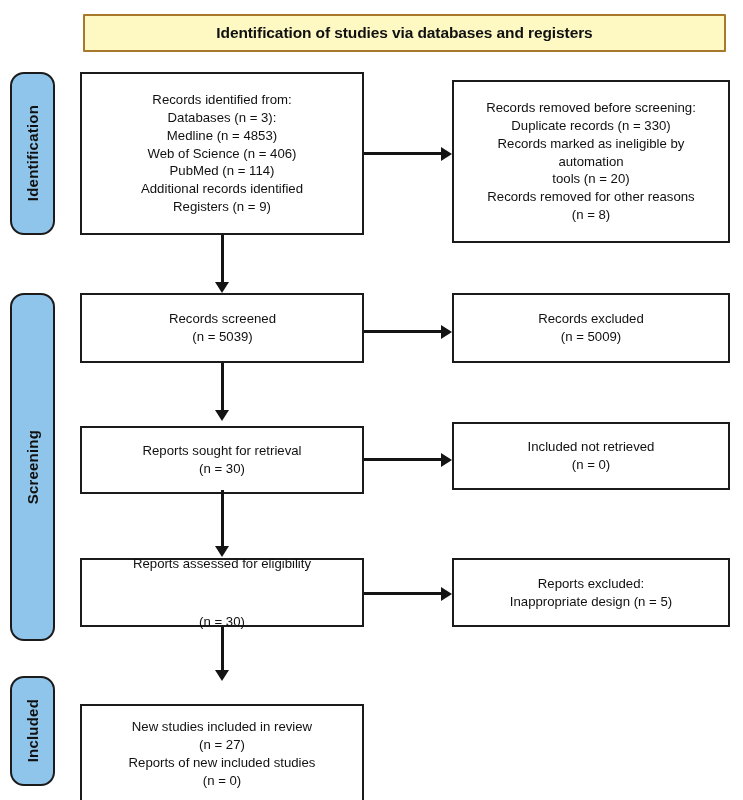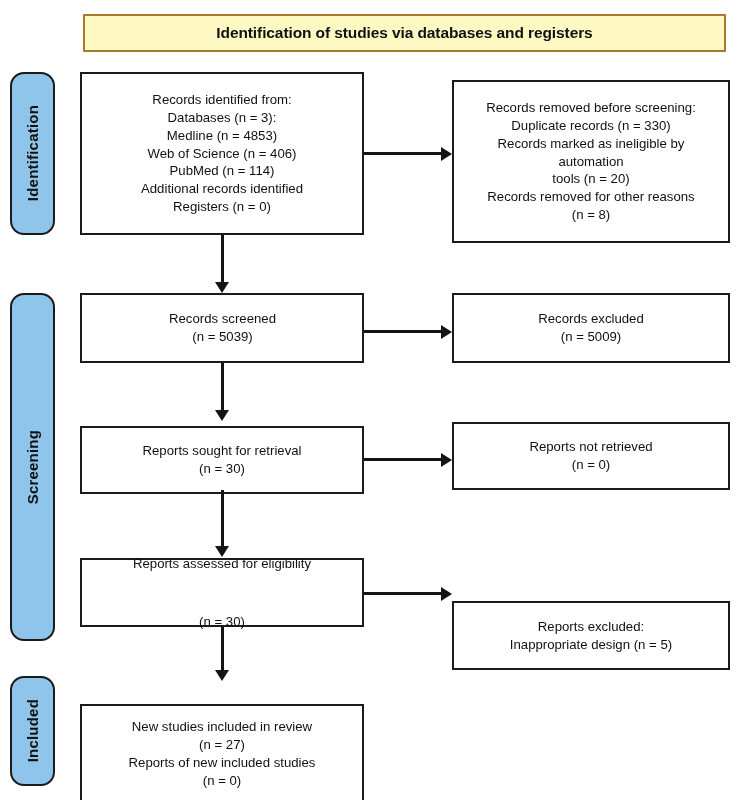--- a/index.html
+++ b/index.html
@@ -128,21 +128,21 @@
     <span>Included</span>
   </div>
 
   <div class="node" style="left:80px; top:72px; width:284px; height:163px;align-items:center;">
     <span class="ln">Records identified from:</span>
     <span class="ln">Databases (n = 3):</span>
     <span class="ln">Medline (n = 4853)</span>
     <span class="ln">Web of Science (n = 406)</span>
     <span class="ln">PubMed (n = 114)</span>
     <span class="ln">Additional records identified</span>
-    <span class="ln">Registers (n = 0)</span>
+    <span class="ln">Registers (n = 9)</span>
   </div>
 
   <div class="node" style="left:452px; top:72px; width:278px; height:163px;margin-top:8px;">
     <span class="ln">Records removed before screening:</span>
     <span class="ln">Duplicate records (n = 330)</span>
     <span class="ln">Records marked as ineligible by</span>
     <span class="ln">automation</span>
     <span class="ln">tools (n = 20)</span>
     <span class="ln">Records removed for other reasons</span>
     <span class="ln">(n = 8)</span>
@@ -169,36 +169,36 @@
 
   <div class="vline" style="left:220.5px; top:363px; height:48px;"></div>
   <div class="arrow-down" style="left:215px; top:410px;"></div>
 
   <div class="node" style="left:80px; top:412px; width:284px; height:68px;margin-top:14px;">
     <span class="ln">Reports sought for retrieval</span>
     <span class="ln">(n = 30)</span>
   </div>
 
   <div class="node" style="left:452px; top:422px; width:278px; height:68px;">
-    <span class="ln">Reports not retrieved</span>
+    <span class="ln">Included not retrieved</span>
     <span class="ln">(n = 0)</span>
   </div>
 
   <div class="hline" style="left:364px; top:458px; width:78px;"></div>
   <div class="arrow-right" style="left:441px; top:452.5px;"></div>
 
   <div class="vline" style="left:220.5px; top:490px; height:57px;"></div>
   <div class="arrow-down" style="left:215px; top:546px;"></div>
 
   <div class="node" style="left:80px; top:558px; width:284px; height:69px;gap:40px;">
     <span class="ln">Reports assessed for eligibility</span>
     <span class="ln">(n = 30)</span>
   </div>
 
-  <div class="node" style="left:452px; top:558px; width:278px; height:69px;margin-top:43px;">
+  <div class="node" style="left:452px; top:558px; width:278px; height:69px;">
     <span class="ln">Reports excluded:</span>
     <span class="ln">Inappropriate design (n = 5)</span>
   </div>
 
   <div class="hline" style="left:364px; top:592px; width:78px;"></div>
   <div class="arrow-right" style="left:441px; top:586.5px;"></div>
 
   <div class="vline" style="left:220.5px; top:627px; height:45px;"></div>
   <div class="arrow-down" style="left:215px; top:670px;"></div>
 

